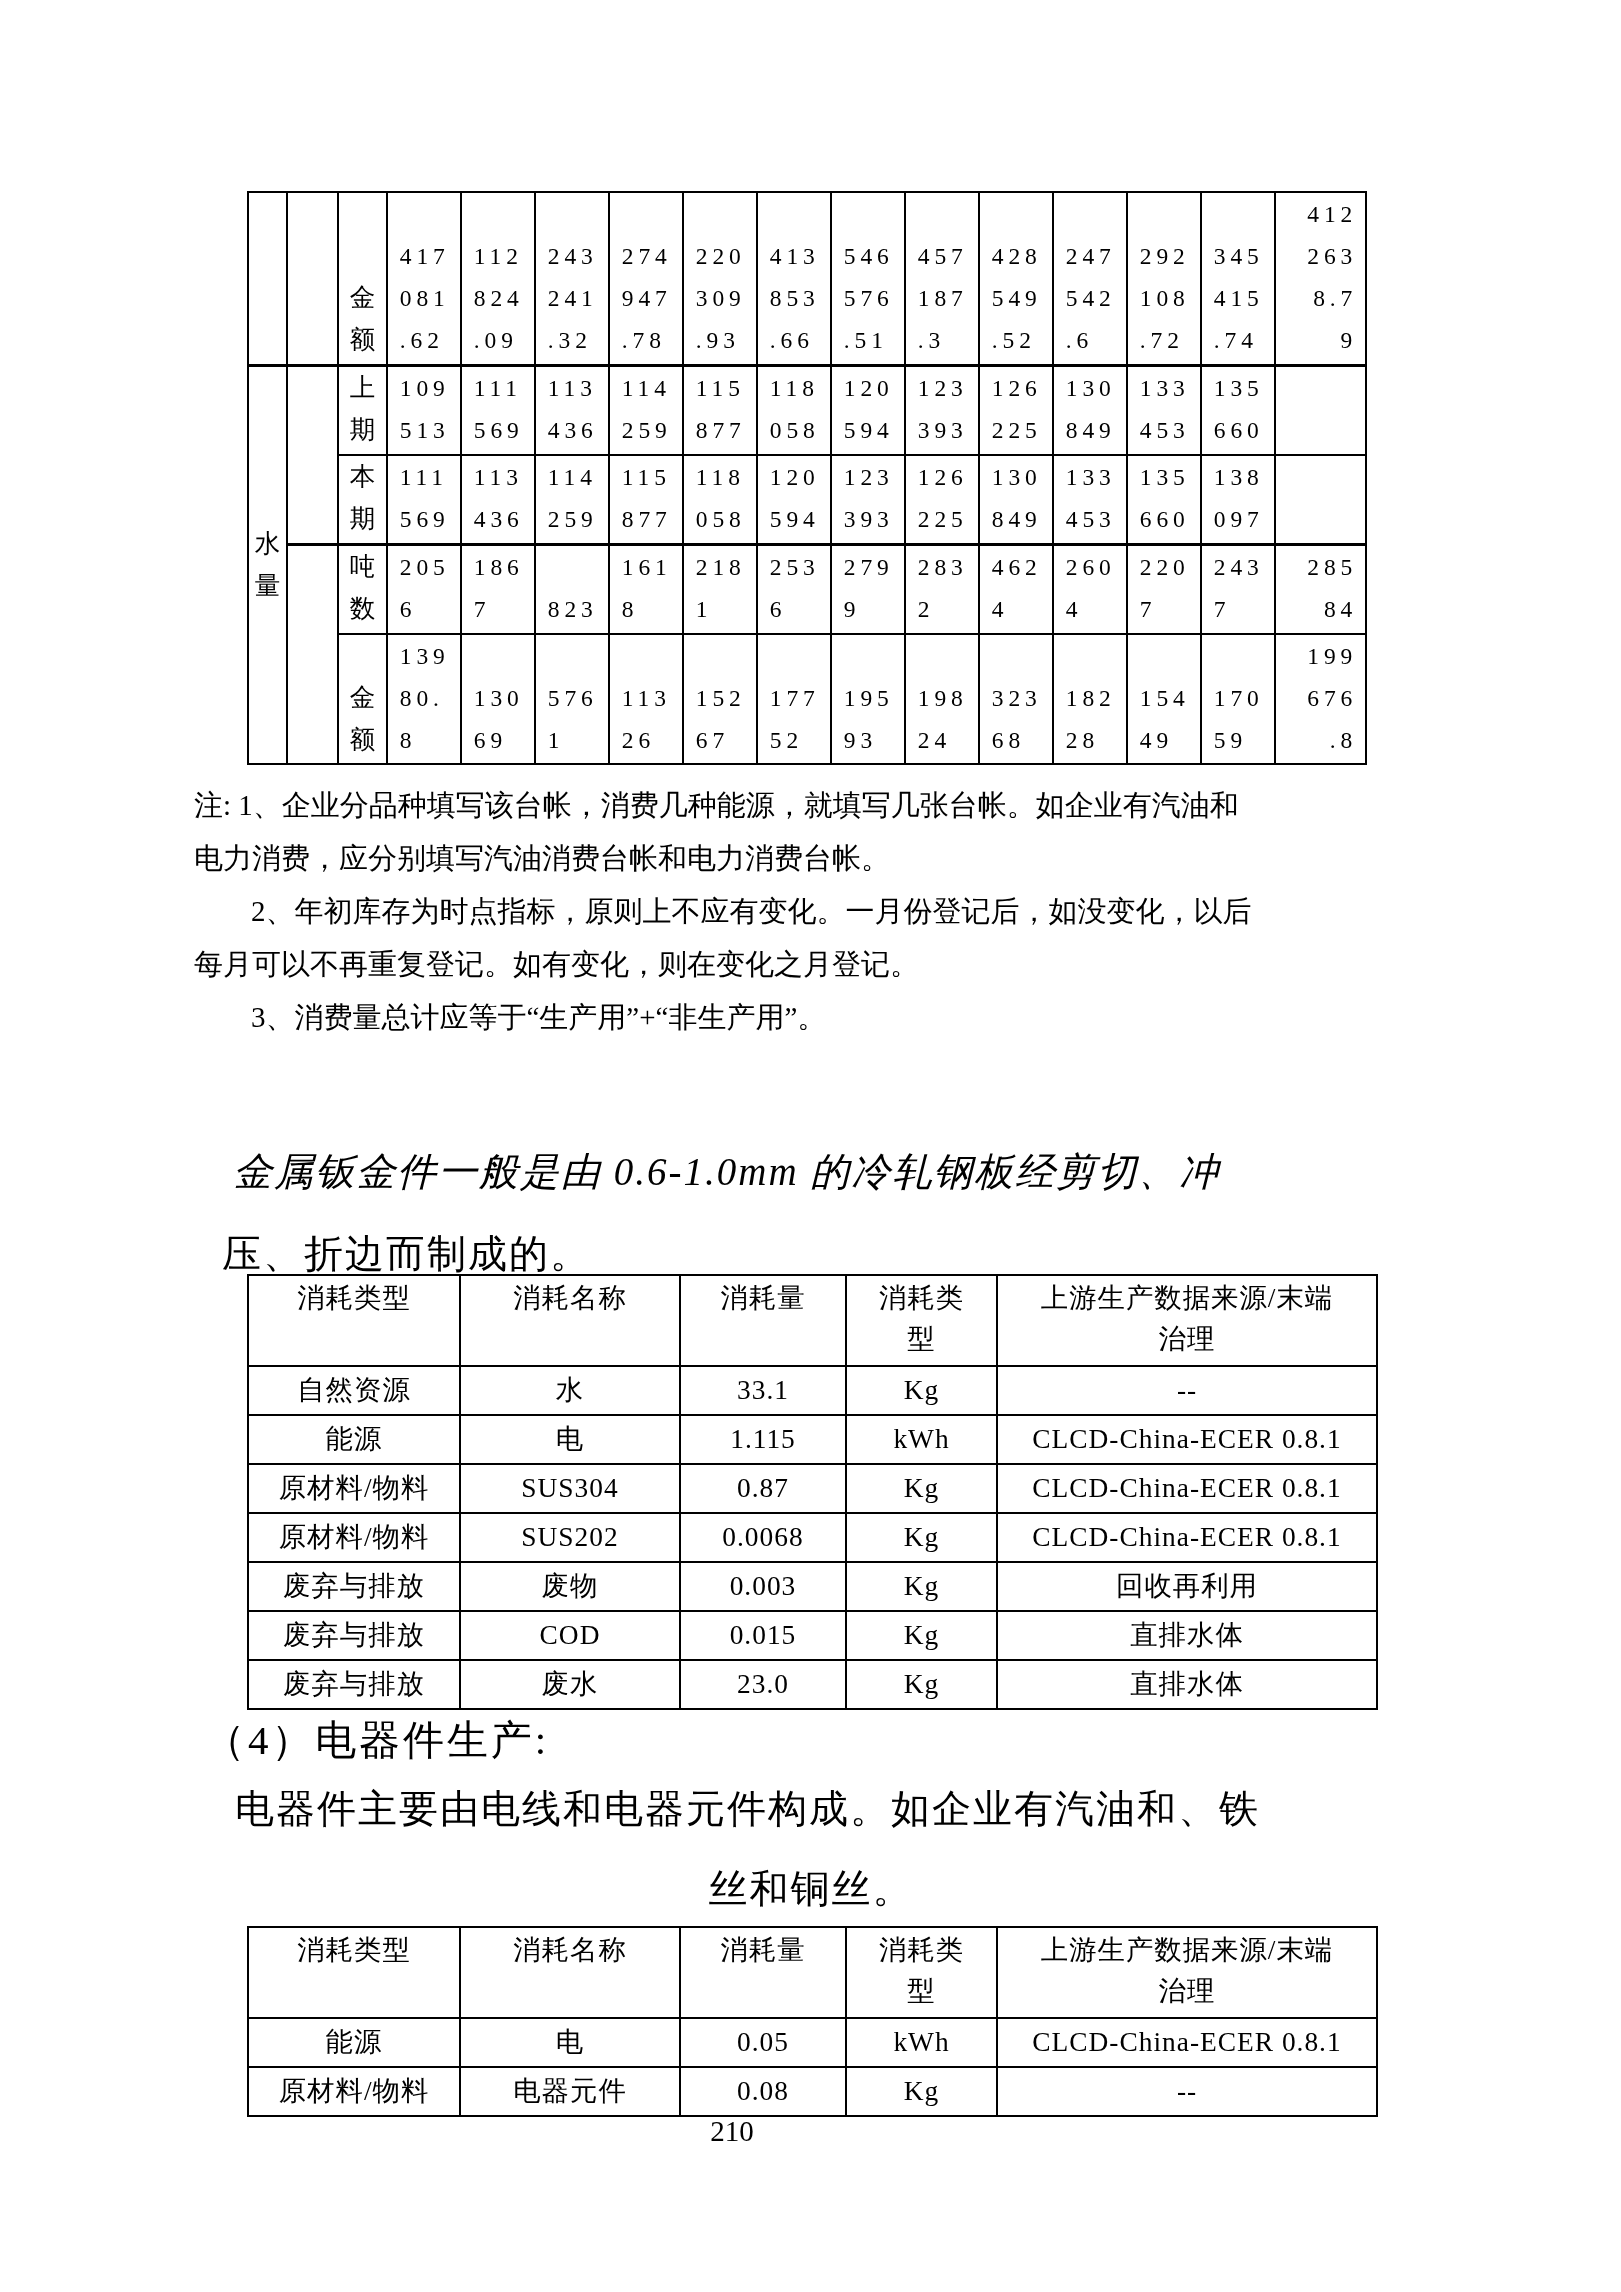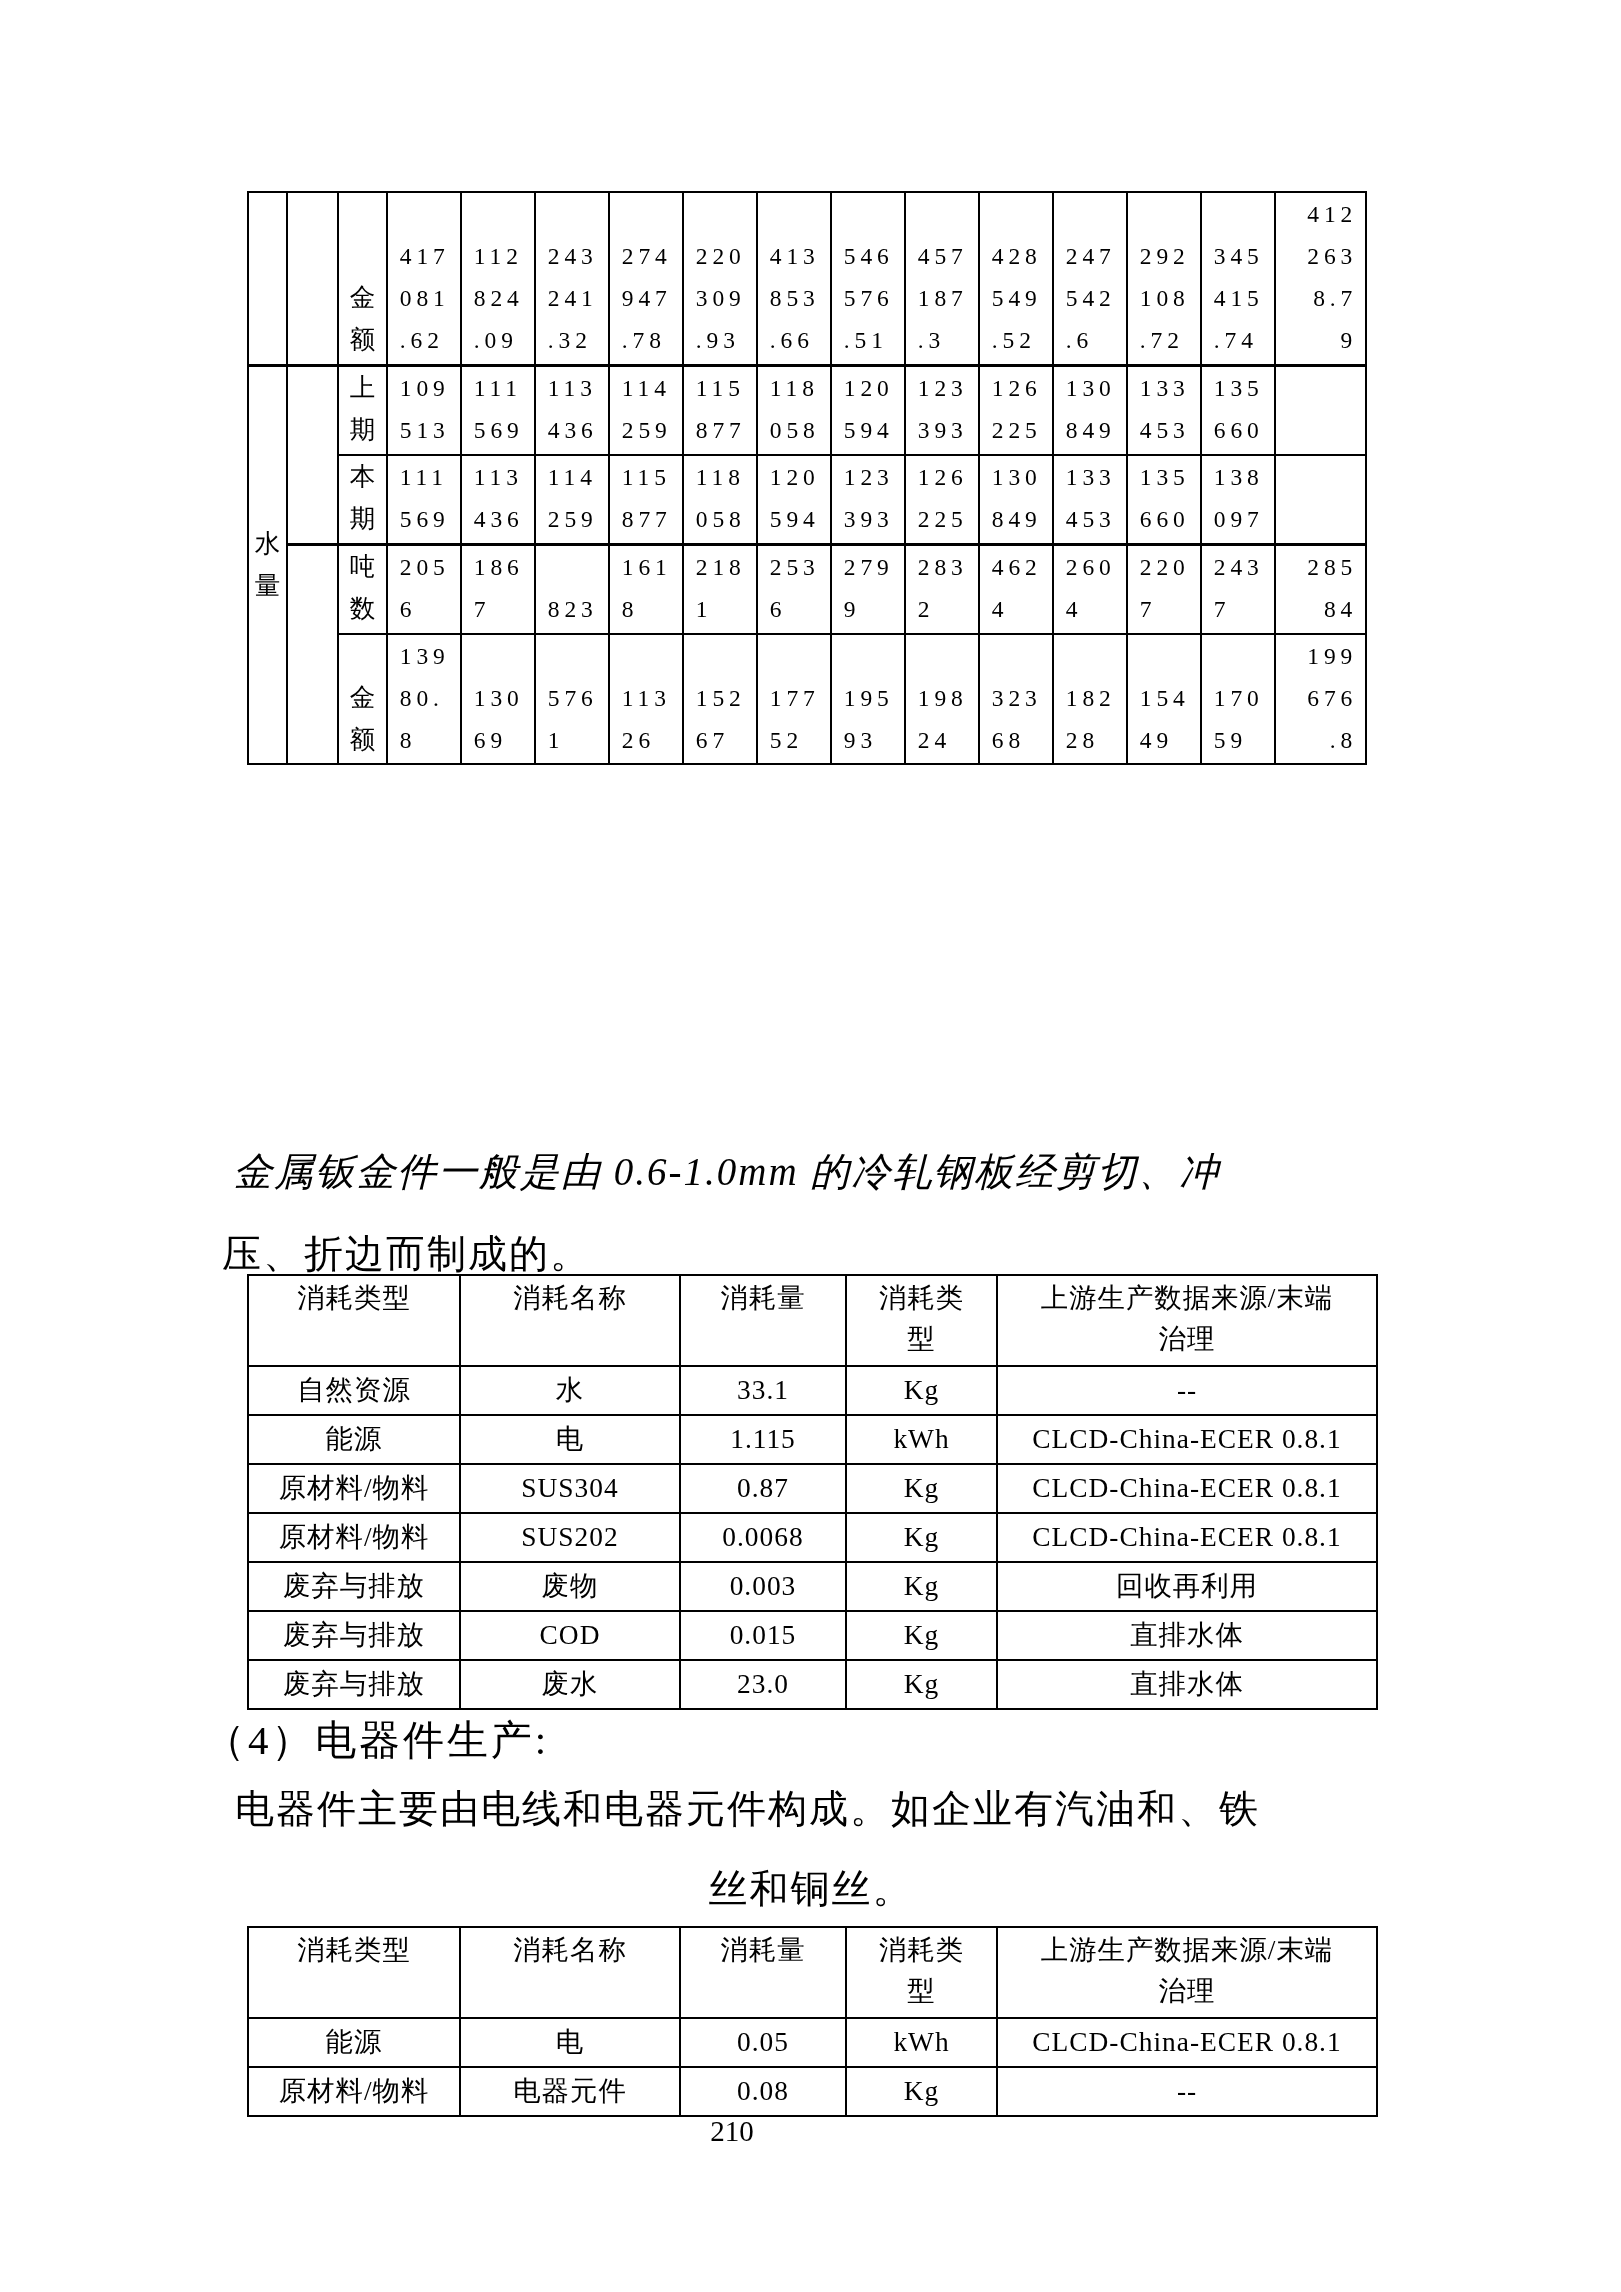--- a/index.html
+++ b/index.html
@@ -241,20 +241,27 @@
 49</td>
       <td>170
 59</td>
       <td class="tot">199
 676
 .8</td>
     </tr>
   </tbody>
     </table>
 
+  <div class="notes">
+    <div>注: 1、企业分品种填写该台帐，消费几种能源，就填写几张台帐。如企业有汽油和</div>
+    <div>电力消费，应分别填写汽油消费台帐和电力消费台帐。</div>
+    <div class="indent">2、年初库存为时点指标，原则上不应有变化。一月份登记后，如没变化，以后</div>
+    <div>每月可以不再重复登记。如有变化，则在变化之月登记。</div>
+    <div class="indent">3、消费量总计应等于“生产用”+“非生产用”。</div>
+  </div>
 
   <div class="bodyline p1l1">金属钣金件一般是由 0.6-1.0mm 的冷轧钢板经剪切、冲</div>
   <div class="bodyline p1l2">压、折边而制成的。</div>
 
   <table class="consume t-sheet">
     <colgroup>
         <col class="c216">
         <col class="c224">
         <col class="c169">
         <col class="c154">

